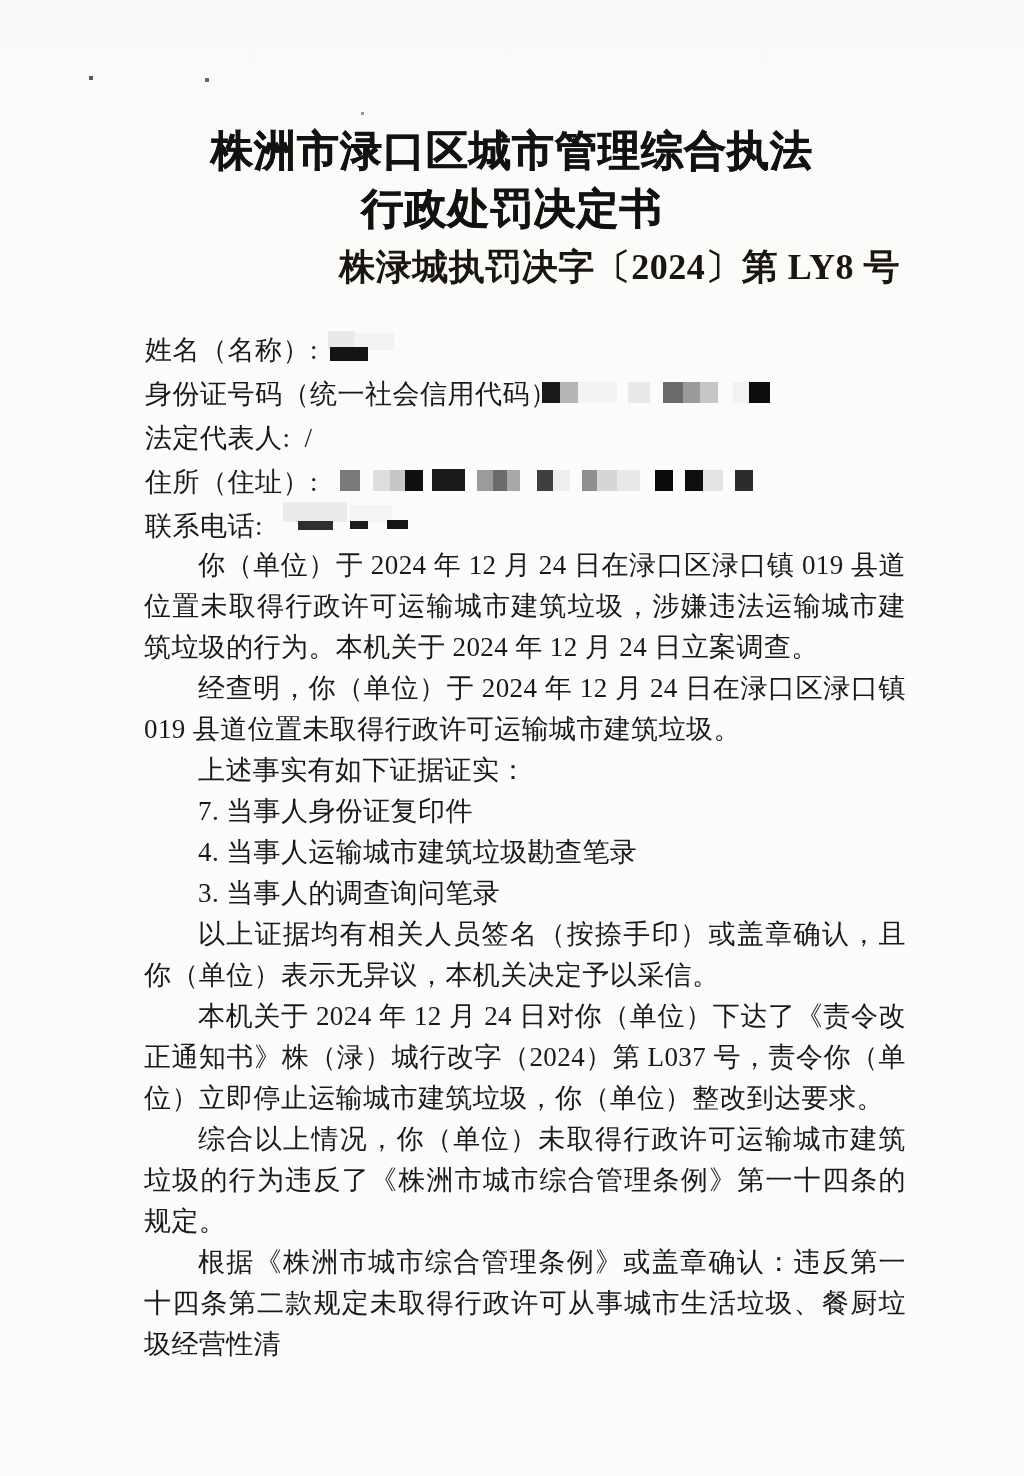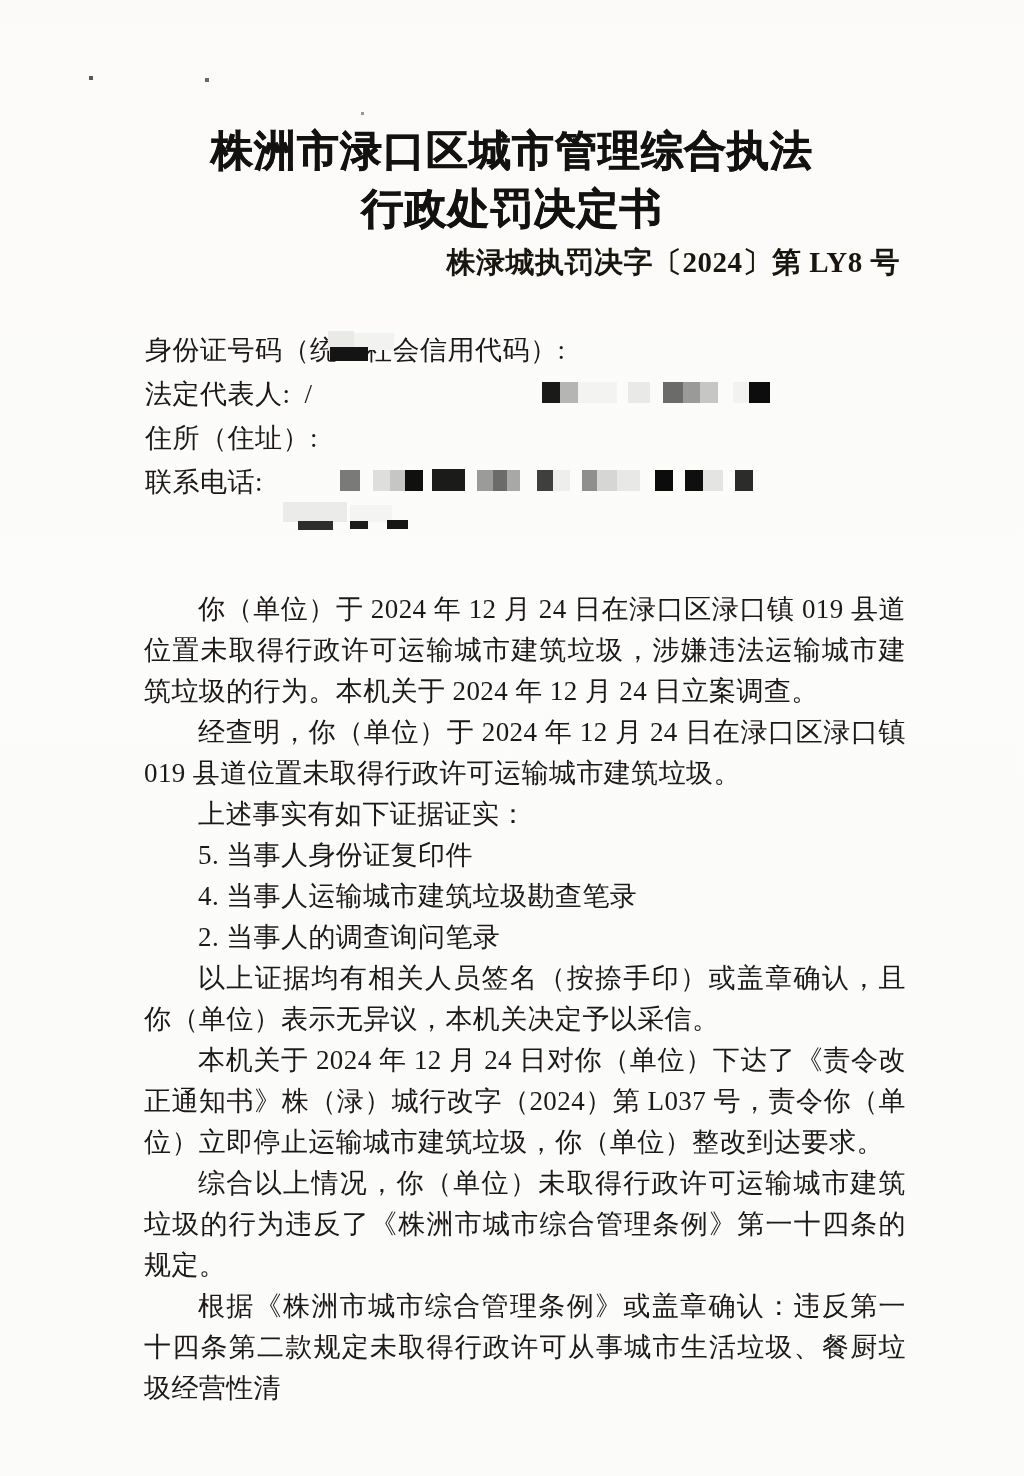--- a/index.html
+++ b/index.html
@@ -32,21 +32,21 @@
     letter-spacing: 1px;
     color: #141210;
     -webkit-text-stroke: 0.6px #141210;
   }
   .doc-number {
     position: absolute;
     top: 243px;
     left: 0;
     width: 900px;
     text-align: right;
-    font-size: 29px;
+    font-size: 36px;
     font-weight: 700;
     letter-spacing: 0.5px;
     color: #18160f;
   }
   .fields {
     position: absolute;
     top: 328px;
     left: 145px;
     width: 762px;
   }
@@ -57,21 +57,20 @@
     color: #1c1a18;
     white-space: nowrap;
   }
   .field-label { letter-spacing: 0.5px; }
   .field-value { margin-left: 14px; }
   .body-text {
     position: absolute;
     top: 545px;
     left: 144px;
     width: 762px;
-    margin-top: 44px;
   }
   .body-text p {
     margin: 0;
     font-size: 27px;
     line-height: 41px;
     text-align: justify;
     text-indent: 2em;
     letter-spacing: 0.4px;
     color: #1c1a18;
   }
@@ -132,39 +131,42 @@
 
   <div class="titles">
     <h1 class="title-line">株洲市渌口区城市管理综合执法</h1>
     <h1 class="title-line">行政处罚决定书</h1>
   </div>
 
   <div class="doc-number">株渌城执罚决字〔2024〕第 LY8 号</div>
 
   <div class="fields">
     <div class="field-row">
+      <span class="field-label">姓名（名称）:</span><span class="field-value"></span>
+    </div>
+    <div class="field-row">
       <span class="field-label">身份证号码（统一社会信用代码）:</span><span class="field-value"></span>
     </div>
     <div class="field-row">
       <span class="field-label">法定代表人:</span><span class="field-value">/</span>
     </div>
     <div class="field-row">
       <span class="field-label">住所（住址）:</span><span class="field-value"></span>
     </div>
     <div class="field-row">
       <span class="field-label">联系电话:</span><span class="field-value"></span>
     </div>
   </div>
 
   <div class="body-text">
     <p>你（单位）于 2024 年 12 月 24 日在渌口区渌口镇 019 县道位置未取得行政许可运输城市建筑垃圾，涉嫌违法运输城市建筑垃圾的行为。本机关于 2024 年 12 月 24 日立案调查。</p>
     <p>经查明，你（单位）于 2024 年 12 月 24 日在渌口区渌口镇 019 县道位置未取得行政许可运输城市建筑垃圾。</p>
     <p>上述事实有如下证据证实：</p>
-    <p>5. 当事人身份证复印件</p>
+    <p>7. 当事人身份证复印件</p>
     <p>4. 当事人运输城市建筑垃圾勘查笔录</p>
-    <p>2. 当事人的调查询问笔录</p>
+    <p>3. 当事人的调查询问笔录</p>
     <p>以上证据均有相关人员签名（按捺手印）或盖章确认，且你（单位）表示无异议，本机关决定予以采信。</p>
     <p>本机关于 2024 年 12 月 24 日对你（单位）下达了《责令改正通知书》株（渌）城行改字（2024）第 L037 号，责令你（单位）立即停止运输城市建筑垃圾，你（单位）整改到达要求。</p>
     <p>综合以上情况，你（单位）未取得行政许可运输城市建筑垃圾的行为违反了《株洲市城市综合管理条例》第一十四条的规定。</p>
     <p>根据《株洲市城市综合管理条例》或盖章确认：违反第一十四条第二款规定未取得行政许可从事城市生活垃圾、餐厨垃圾经营性清</p>
   </div>
 
 </div>
 
 </body></html>

